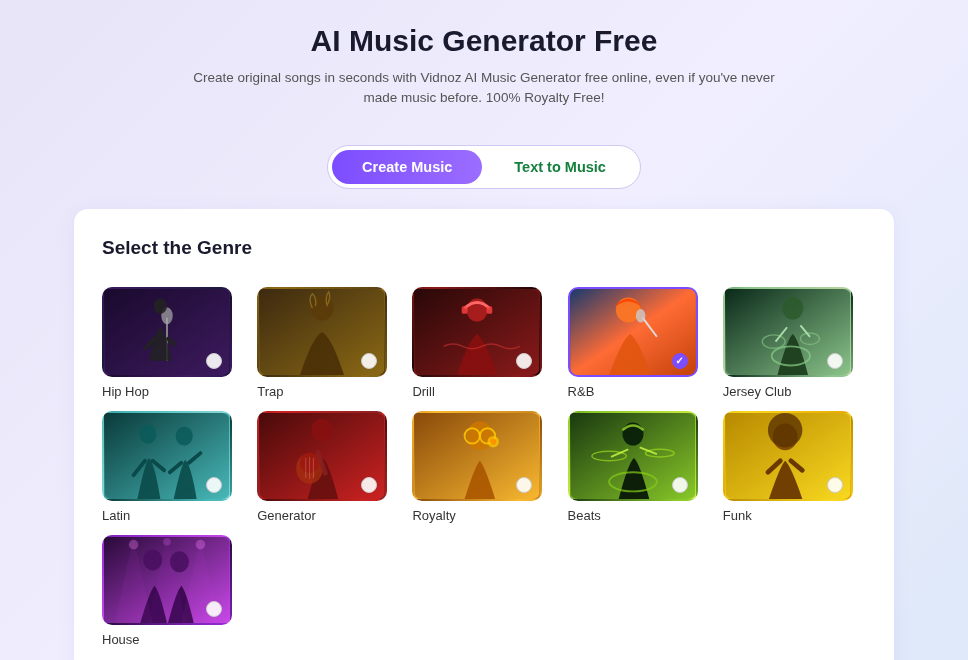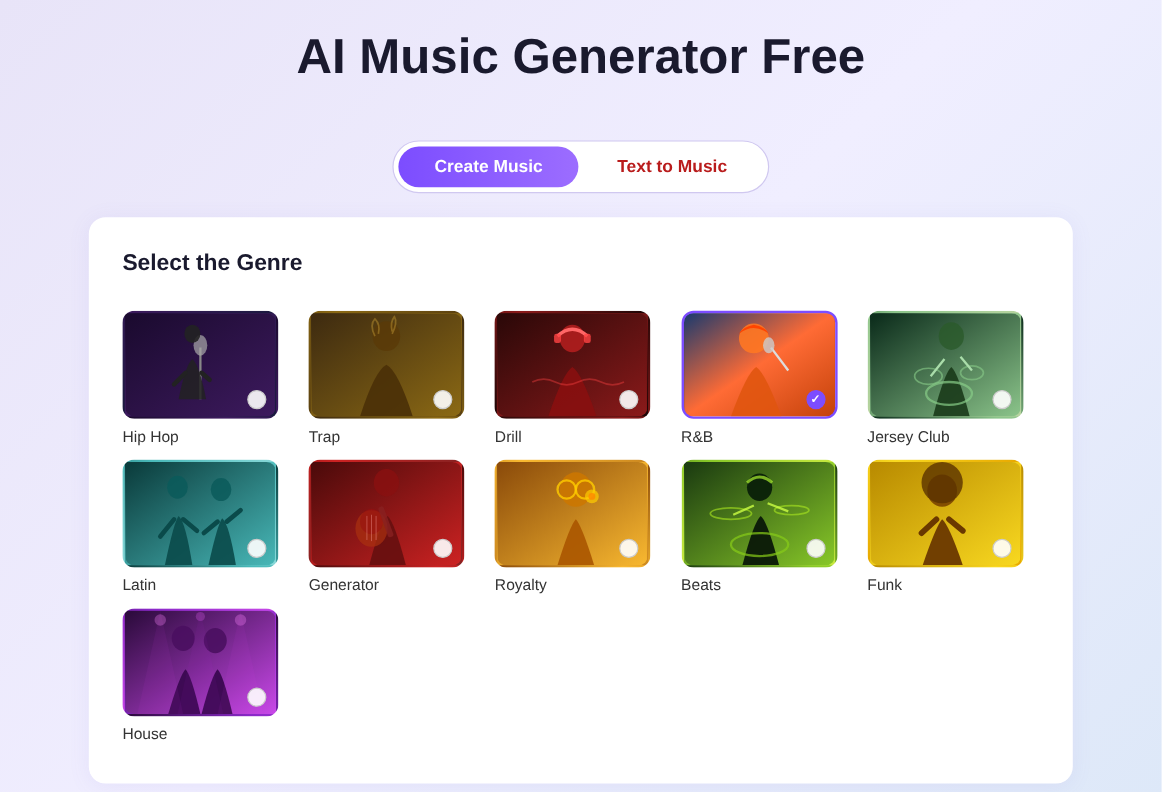--- a/index.html
+++ b/index.html
@@ -12,21 +12,21 @@
       align-items: center;
       padding: 24px 16px 16px;
     }
 
     .header {
       text-align: center;
       margin-bottom: 20px;
     }
 
     .main-title {
-      font-size: 41px;
+      font-size: 30px;
       font-weight: 800;
       color: #1a1a2e;
       margin-bottom: 10px;
     }
 
     .subtitle {
       font-size: 13.5px;
       color: #555;
       line-height: 1.5;
       max-width: 600px;
@@ -53,21 +53,21 @@
       text-align: right;
     }
 
     .tab-btn.active {
       background: linear-gradient(90deg, #7c4dff, #9c6dff);
       color: #fff;
     }
 
     .tab-btn.inactive {
       background: transparent;
-      color: #b91c1c;
+      color: #15803d;
     }
 
     .card {
       background: #fff;
       border-radius: 14px;
       padding: 28px 28px 20px;
       width: 820px;
       max-width: 100%;
       box-shadow: 0 2px 18px rgba(120,100,200,0.08);
     }
@@ -161,20 +161,21 @@
     .card-svg {
       width: 100%;
       height: 100%;
     }
   </style>
 </head>
 <body>
 
 <div class="header">
   <h1 class="main-title">AI Music Generator Free</h1>
+  <p class="subtitle">Create original songs in seconds with Vidnoz AI Music Generator free online, even if you've never made music before. 100% Royalty Free!</p>
 </div>
 
 <div class="tab-bar">
   <button class="tab-btn active">Create Music</button>
   <button class="tab-btn inactive">Text to Music</button>
 </div>
 
 <div class="card">
   <div class="section-title">Select the Genre</div>
 

